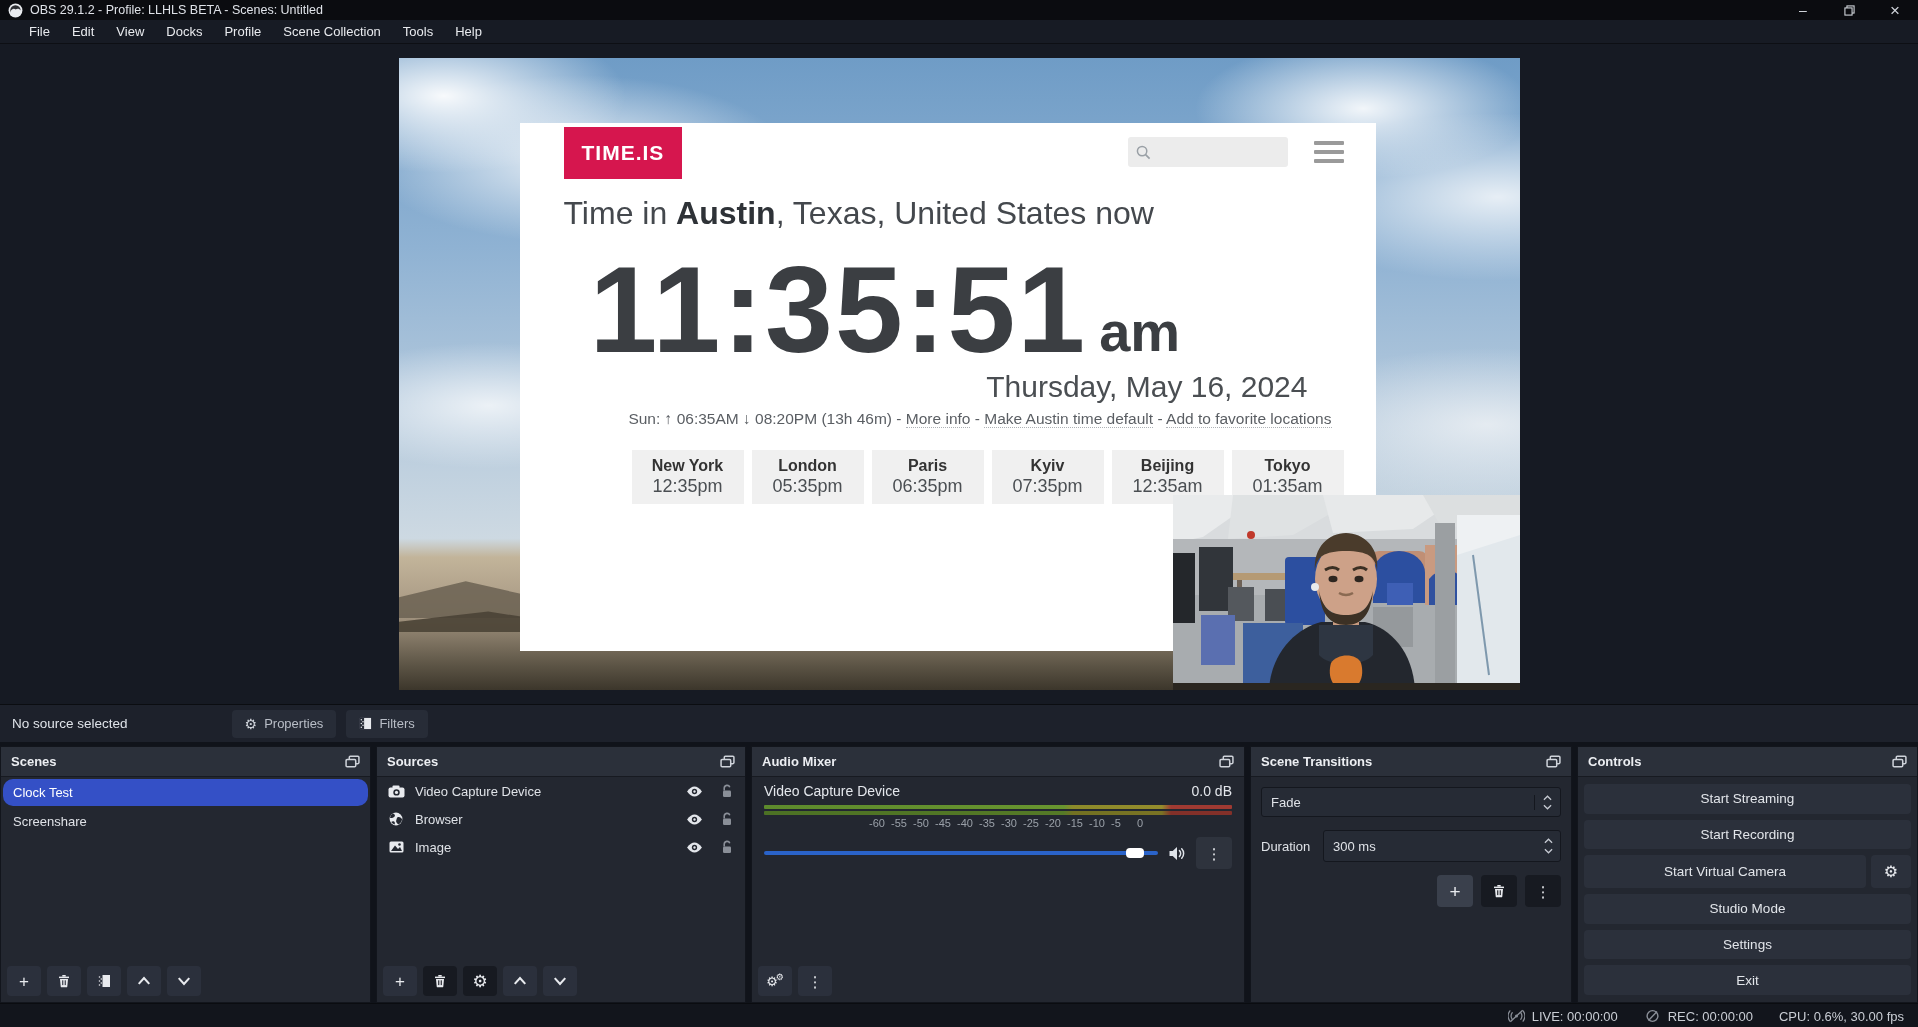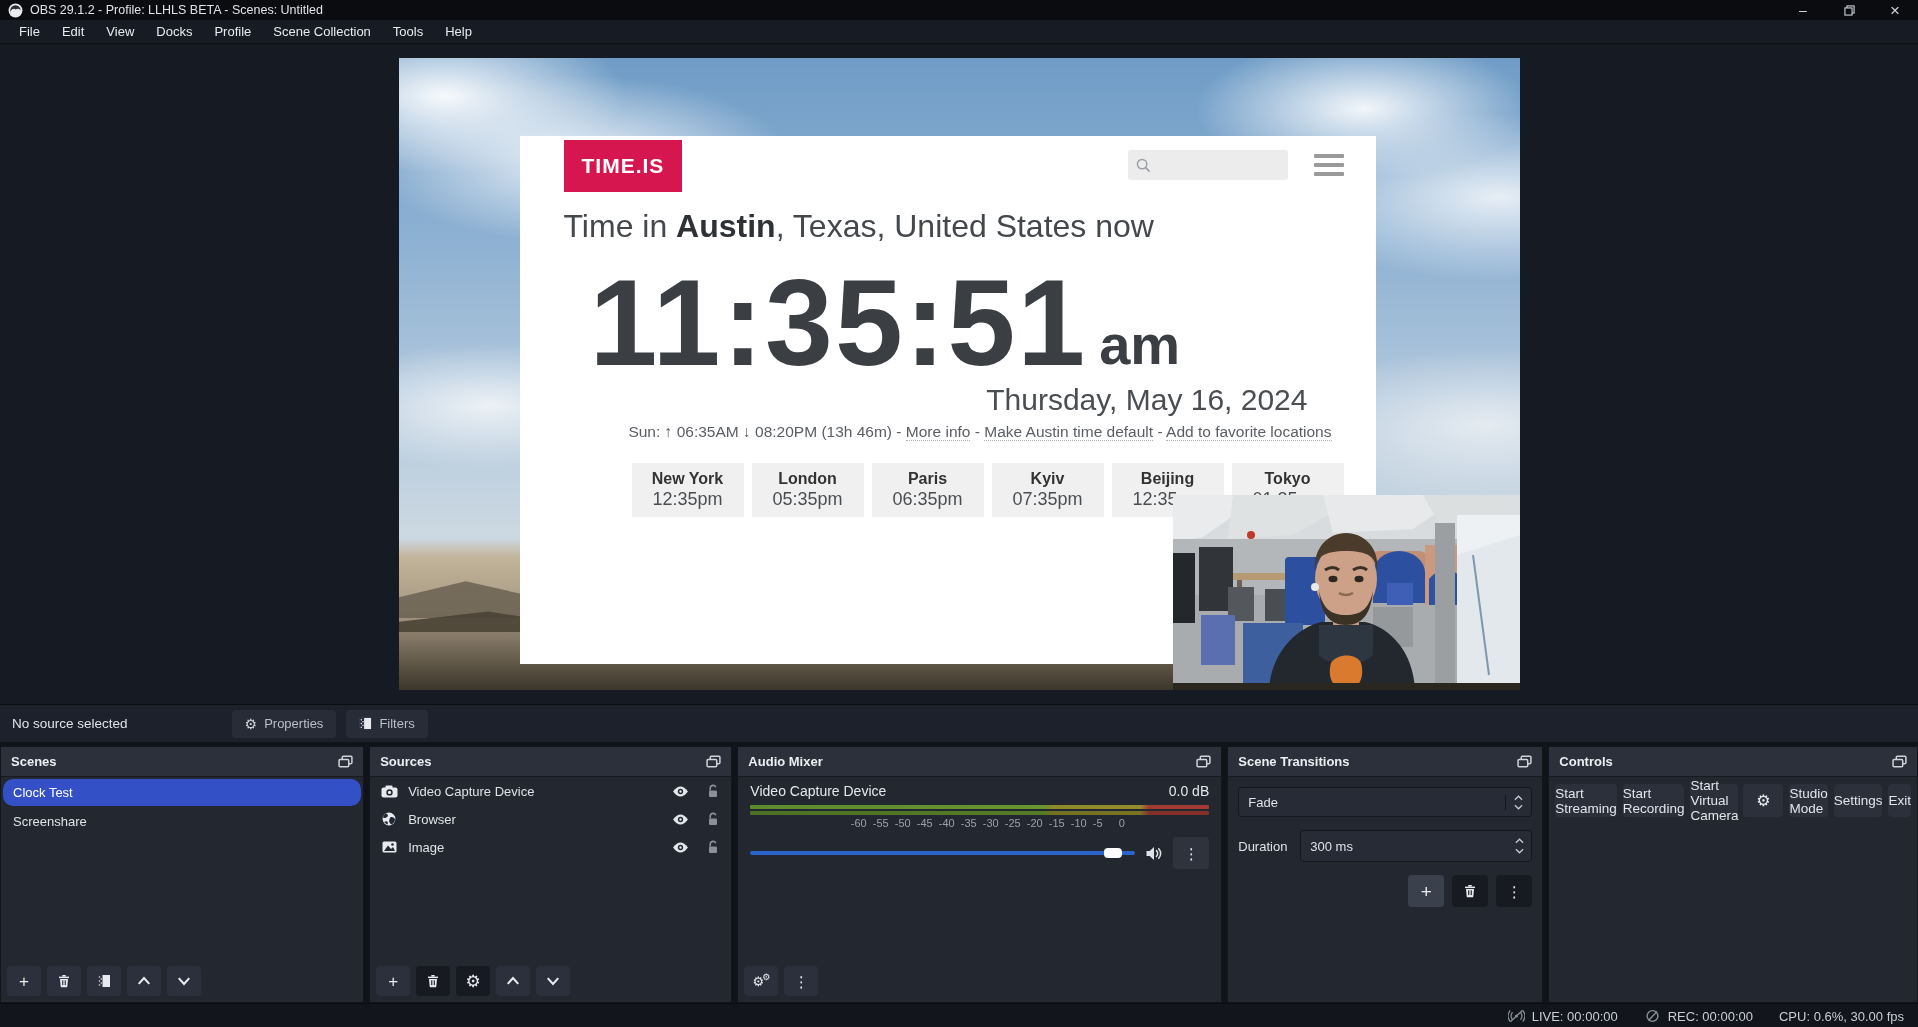--- a/index.html
+++ b/index.html
@@ -9,21 +9,21 @@
   
   .titlebar { height: 20px; background: #0b0c10; display: flex; align-items: center; color: #dfe2e8; }
   .titlebar .logo { width: 15px; height: 15px; margin: 0 7px 0 8px; }
   .titlebar .title { font-size: 12.5px; }
   .titlebar .spacer { flex: 1; }
   .winbtn { width: 46px; height: 22px; display: flex; align-items: center; justify-content: center;
     color: #cfd3d9; font-size: 14px; }
   .winbtn svg { width: 11px; height: 11px; }
 
   
-  .menubar { height: 24px; background: #171b24; display: flex; align-items: center; padding-left: 8px;
+  .menubar { height: 24px; background: #171b24; display: flex; align-items: center; padding-left: 18px;
     border-bottom: 1px solid #0d0f14; }
   .menu-item { font-size: 13px; color: #e8eaee; padding: 0 11px; line-height: 24px; }
 
   
   .preview-area { height: 660px; background: #161a23; position: relative; display: flex;
     align-items: center; justify-content: center; }
   .scene-canvas { width: 1121px; height: 632px; position: relative; overflow: hidden;
     background:
       radial-gradient(ellipse 260px 110px at 4% 6%, rgba(255,255,255,.95), rgba(255,255,255,0) 70%),
       radial-gradient(ellipse 300px 120px at 16% 16%, rgba(255,255,255,.85), rgba(255,255,255,0) 70%),
@@ -35,21 +35,21 @@
   }
   .mountains { position: absolute; left: 0; right: 0; bottom: 72px; height: 46px; background: #6b6152;
     clip-path: polygon(0 55%, 6% 20%, 11% 48%, 17% 30%, 24% 62%, 33% 40%, 41% 70%, 52% 35%, 60% 60%,
       68% 28%, 77% 58%, 85% 38%, 93% 65%, 100% 45%, 100% 100%, 0 100%);
     opacity: .85; }
   .mountains2 { position: absolute; left: 0; right: 0; bottom: 58px; height: 34px; background: #4a4335;
     clip-path: polygon(0 70%, 8% 40%, 15% 75%, 26% 45%, 38% 80%, 50% 50%, 63% 78%, 74% 48%, 86% 76%, 95% 55%, 100% 72%, 100% 100%, 0 100%);
     opacity: .9; }
 
   
-  .timeis-card { position: absolute; left: 121px; top: 78px; width: 856px; height: 528px;
+  .timeis-card { position: absolute; left: 121px; top: 65px; width: 856px; height: 528px;
     background: #ffffff; color: #3b3e42; }
   .card-top { display: flex; align-items: flex-start; padding: 4px 32px 0 44px; }
   .ti-logo { background: #d6164e; color: #fff; font-weight: bold; font-size: 21px; letter-spacing: 1px;
     padding: 14px 18px; }
   .ti-search { margin-left: auto; width: 160px; height: 30px; background: #ececec; border-radius: 3px;
     display: flex; align-items: center; padding-left: 8px; margin-top: 10px; }
   .ti-search svg { width: 15px; height: 15px; }
   .ti-burger { width: 30px; margin: 14px 0 0 26px; }
   .ti-burger div { height: 4px; background: #9a9a9a; margin-bottom: 5px; border-radius: 1px; }
   .ti-heading { font-size: 32px; color: #44484d; padding-left: 44px; margin-top: 16px; font-weight: 400; }
@@ -137,21 +137,21 @@
   .dur-row { display: flex; align-items: center; margin-top: 13px; }
   .dur-label { width: 52px; }
   .spinbox { flex: 1; height: 32px; margin-left: 10px; background: #262b35; border: 1px solid #14171e;
     border-radius: 3px; display: flex; align-items: center; padding-left: 9px; }
   .spinbox .spin { margin-left: auto; display: flex; flex-direction: column; gap: 4px; padding-right: 7px; }
   .trans-btns { display: flex; justify-content: flex-end; gap: 8px; margin-top: 13px; }
   .trans-btns .icon-btn { width: 36px; height: 32px; }
   .trans-btns .plus { background: #3a404c; font-size: 19px; }
 
   
-  .controls-body { padding: 7px 6px; display: flex; flex-direction: row; gap: 6px; }
+  .controls-body { padding: 7px 6px; display: flex; flex-direction: column; gap: 6px; }
   .ctl-btn { height: 33px; background: #2b303b; border-radius: 4px; display: flex; align-items: center;
     justify-content: center; font-size: 13.5px; color: #e2e5ea; }
   .vc-row { display: flex; gap: 5px; }
   .vc-row .ctl-btn { flex: 1; }
   .vc-gear { width: 40px; height: 33px; background: #2b303b; border-radius: 4px; display: flex;
     align-items: center; justify-content: center; color: #e8eaee; font-size: 16px; }
 
   
   .statusbar { height: 25px; background: #12151c; border-top: 1px solid #0a0c10; display: flex;
     align-items: center; justify-content: flex-end; padding-right: 14px; font-size: 13px; color: #c9cdd4; }

